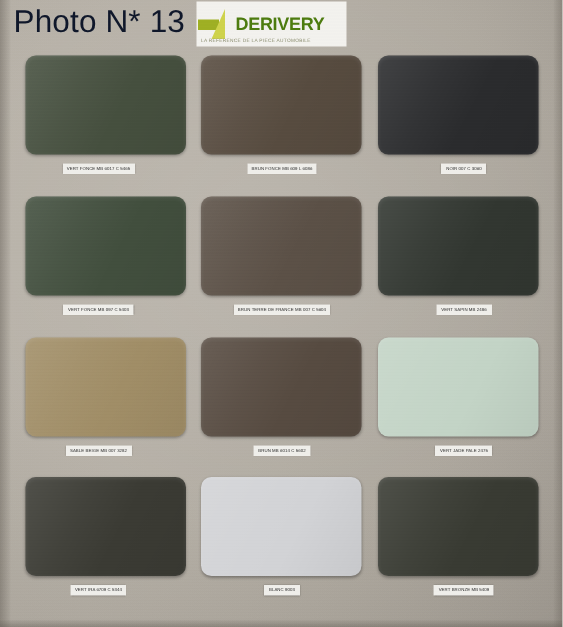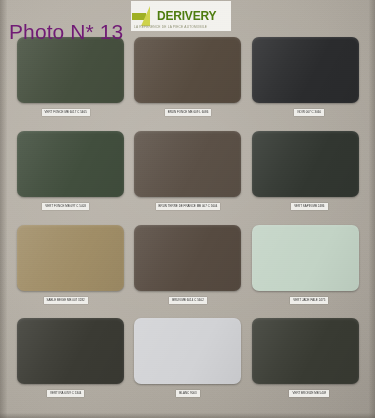--- a/index.html
+++ b/index.html
@@ -41,25 +41,24 @@
 
   
   #header {
     position: absolute; left: 0; top: 0; width: 375px; height: 34px;
     z-index: 40;
   }
   #photo-caption {
     position: absolute; left: 9px; top: 2px;
     font-size: 21px;
     font-weight: 400;
-    color: #701a75;
+    color: #0f172a;
     letter-spacing: 0.1px;
     line-height: 26px;
     white-space: nowrap;
-    margin-top: 17px;
   }
   #logo-badge {
     position: absolute; left: 131px; top: 1px;
     width: 100px; height: 30px;
     background: #f3f2ee;
     display: flex;
     align-items: center;
     overflow: hidden;
   }
   #logo-mark {

